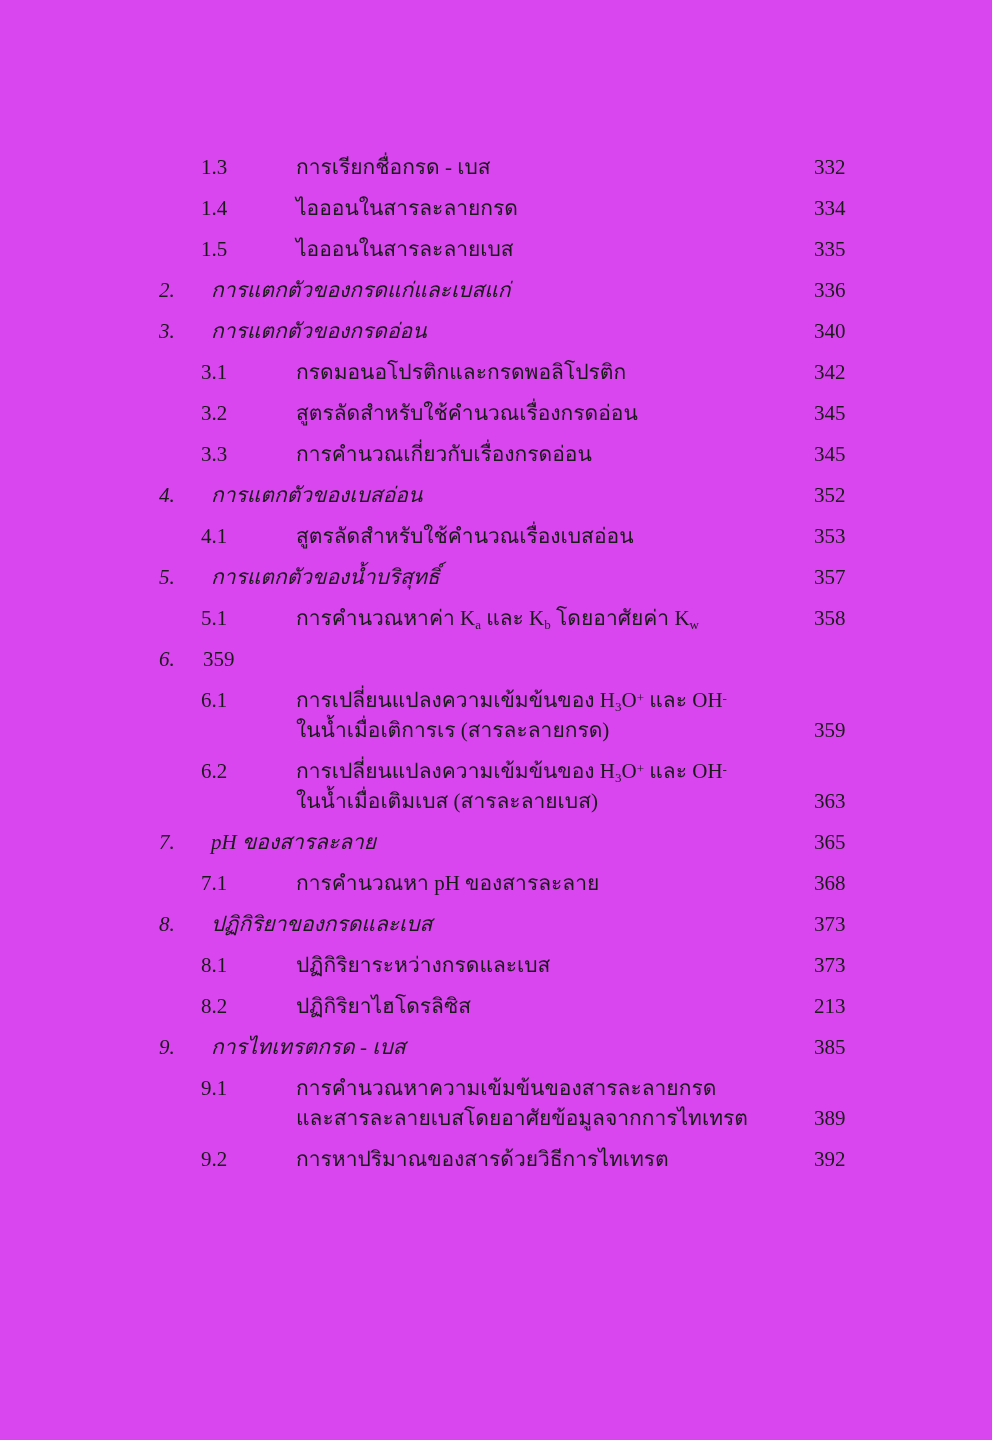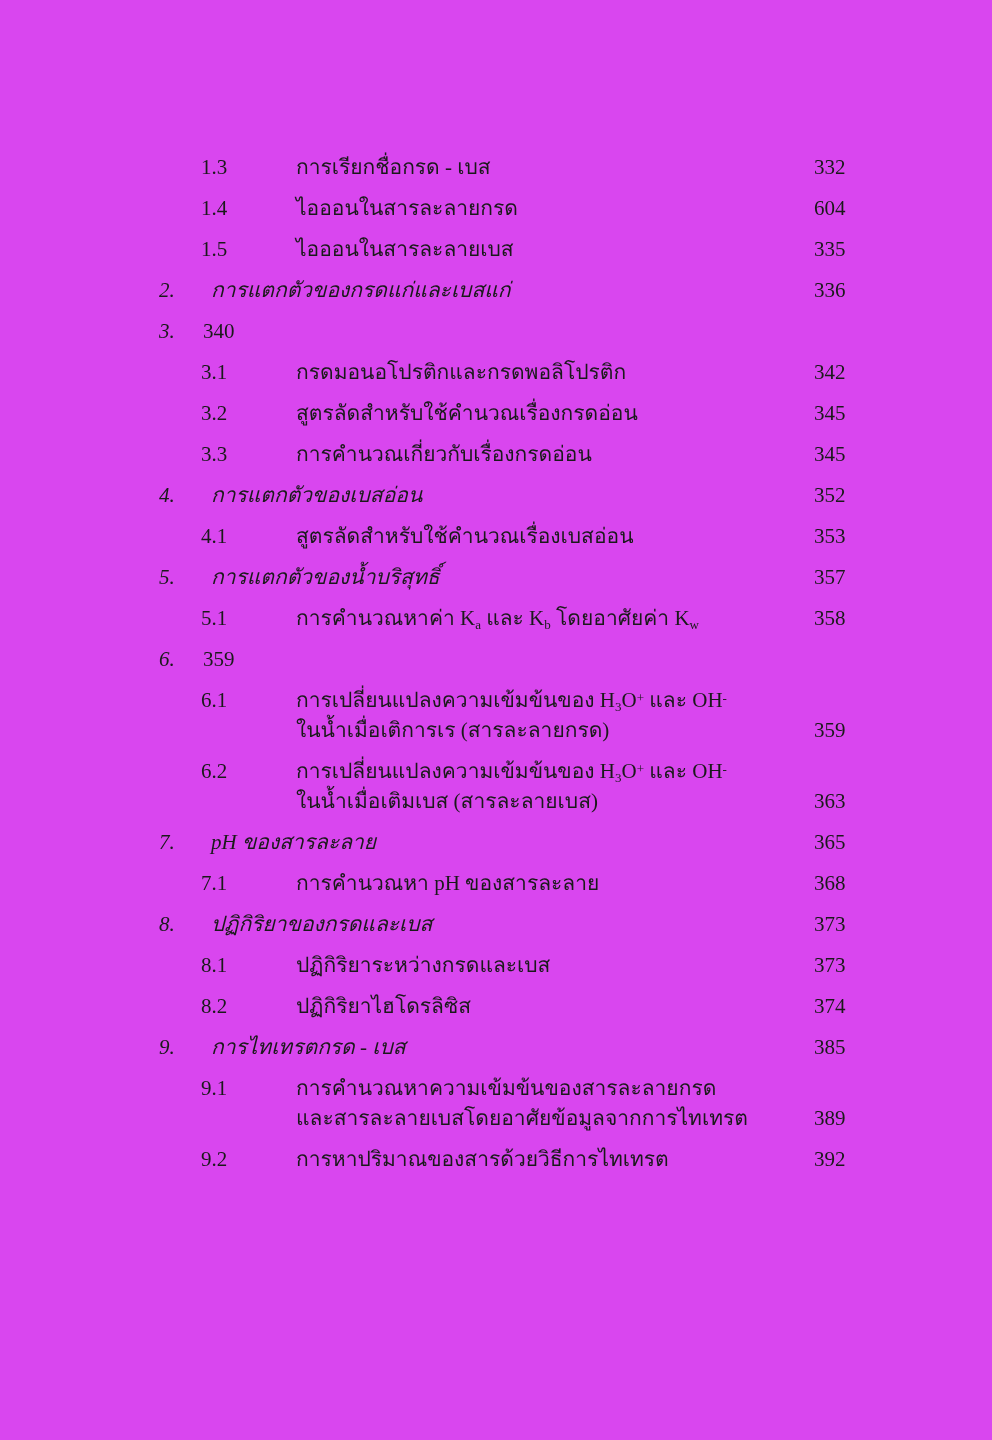--- a/index.html
+++ b/index.html
@@ -112,34 +112,35 @@
 <div id="toc-page">
   <div id="toc-list">
       <div class="toc-row lvl2">
         <div class="toc-num">1.3</div>
         <div class="toc-label"><span>การเรียกชื่อกรด - เบส</span></div>
         <div class="toc-page-num">332</div>
       </div>
       <div class="toc-row lvl2">
         <div class="toc-num">1.4</div>
         <div class="toc-label"><span>ไอออนในสารละลายกรด</span></div>
-        <div class="toc-page-num">604</div>
+        <div class="toc-page-num">334</div>
       </div>
       <div class="toc-row lvl2">
         <div class="toc-num">1.5</div>
         <div class="toc-label"><span>ไอออนในสารละลายเบส</span></div>
         <div class="toc-page-num">335</div>
       </div>
       <div class="toc-row lvl1">
         <div class="toc-num">2.</div>
         <div class="toc-label"><span>การแตกตัวของกรดแก่และเบสแก่</span></div>
         <div class="toc-page-num">336</div>
       </div>
       <div class="toc-row lvl1">
         <div class="toc-num">3.</div>
+        <div class="toc-label"><span>การแตกตัวของกรดอ่อน</span></div>
         <div class="toc-page-num">340</div>
       </div>
       <div class="toc-row lvl2">
         <div class="toc-num">3.1</div>
         <div class="toc-label"><span>กรดมอนอโปรติกและกรดพอลิโปรติก</span></div>
         <div class="toc-page-num">342</div>
       </div>
       <div class="toc-row lvl2">
         <div class="toc-num">3.2</div>
         <div class="toc-label"><span>สูตรลัดสำหรับใช้คำนวณเรื่องกรดอ่อน</span></div>
@@ -200,21 +201,21 @@
         <div class="toc-page-num">373</div>
       </div>
       <div class="toc-row lvl2">
         <div class="toc-num">8.1</div>
         <div class="toc-label"><span>ปฏิกิริยาระหว่างกรดและเบส</span></div>
         <div class="toc-page-num">373</div>
       </div>
       <div class="toc-row lvl2">
         <div class="toc-num">8.2</div>
         <div class="toc-label"><span>ปฏิกิริยาไฮโดรลิซิส</span></div>
-        <div class="toc-page-num">374</div>
+        <div class="toc-page-num">213</div>
       </div>
       <div class="toc-row lvl1">
         <div class="toc-num">9.</div>
         <div class="toc-label"><span>การไทเทรตกรด - เบส</span></div>
         <div class="toc-page-num">385</div>
       </div>
       <div class="toc-row lvl2 wrapped">
         <div class="toc-num">9.1</div>
         <div class="toc-label"><span>การคำนวณหาความเข้มข้นของสารละลายกรด</span><span class="cont">และสารละลายเบสโดยอาศัยข้อมูลจากการไทเทรต</span></div>
         <div class="toc-page-num">389</div>

